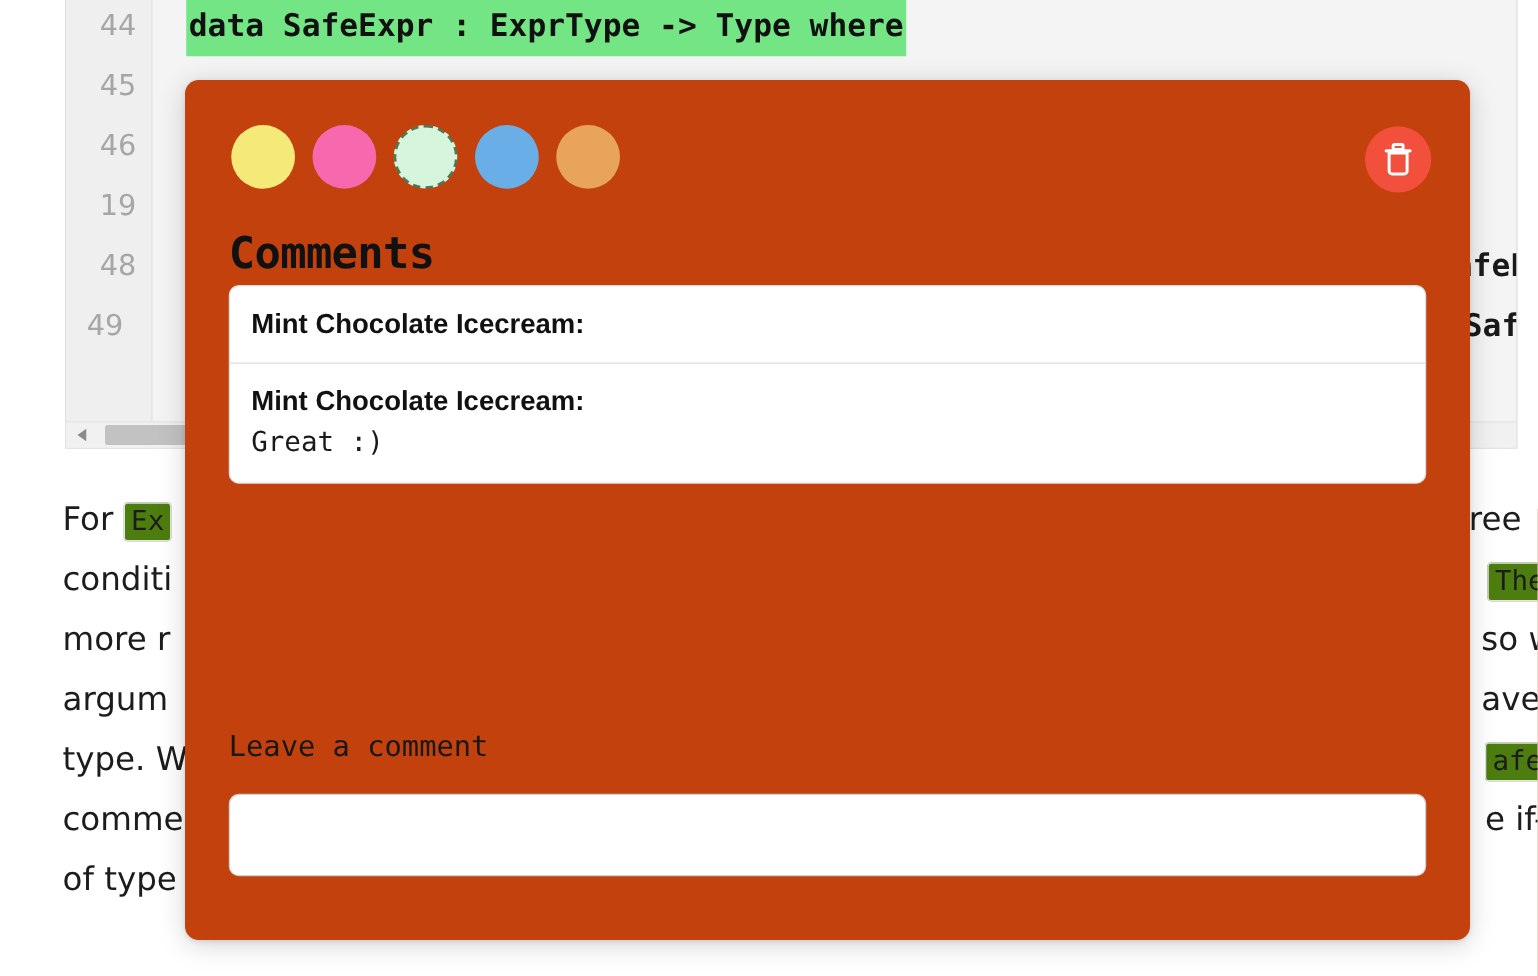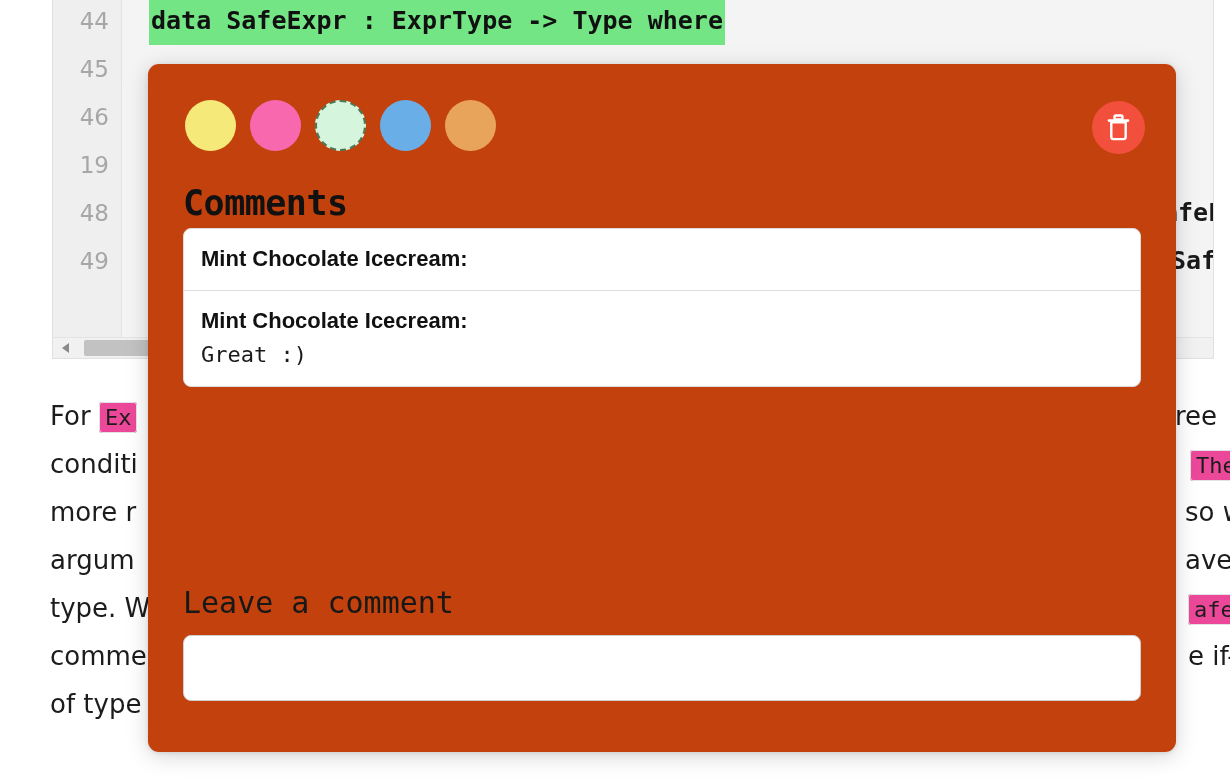--- a/index.html
+++ b/index.html
@@ -133,21 +133,21 @@
     white-space: nowrap;
     font-family: "DejaVu Sans", sans-serif;
     font-size: 26px;
     color: #1c1c1c;
     line-height: 48px;
     height: 48px;
   }
   .inline-code {
     font-family: "DejaVu Sans Mono", monospace;
     font-size: 22px;
-    background: #ec4899;
+    background: #4d7c0f;
     border: 1px solid #e3e3e3;
     border-radius: 3px;
     padding: 2px 5px;
   }
 
   
   #comment-modal {
     position: absolute;
     left: 148px;
     top: 64px;
@@ -247,21 +247,21 @@
     white-space: pre-wrap;
   }
   .comment-body em { font-style: italic; }
 
   
   #leave-comment-label {
     position: absolute;
     left: 35px;
     top: 521px;
     font-family: "DejaVu Sans Mono", monospace;
-    font-size: 30px;
+    font-size: 23px;
     color: #181818;
   }
   #comment-input {
     position: absolute;
     left: 35px;
     top: 571px;
     width: 958px;
     height: 66px;
     box-sizing: border-box;
     border: 1px solid #cfcfcf;
@@ -282,21 +282,21 @@
 
   <div id="code-block">
 
     <div id="code-gutter">
 
       <div class="line-no" style="top:22px;">44</div>
       <div class="line-no" style="top:70px;">45</div>
       <div class="line-no" style="top:118px;">46</div>
       <div class="line-no" style="top:166px;">19</div>
       <div class="line-no" style="top:214px;">48</div>
-      <div class="line-no" style="top:262px;">49</div>
+      <div class="line-no" style="top:262px;text-align:center;">49</div>
     </div>
 
     <div id="code-lines">
       <div class="code-line hl" style="top: 22px; background: rgb(115, 229, 132);">data SafeExpr : ExprType -&gt; Type where</div>
       <div class="code-line plain" style="top:214px; left:1040px;">afeE</div>
       <div class="code-line plain" style="top:262px; left:1048px;">Safe</div>
     </div>
 
     <div id="code-scrollbar">
       <div id="code-scroll-arrow-left"></div>

